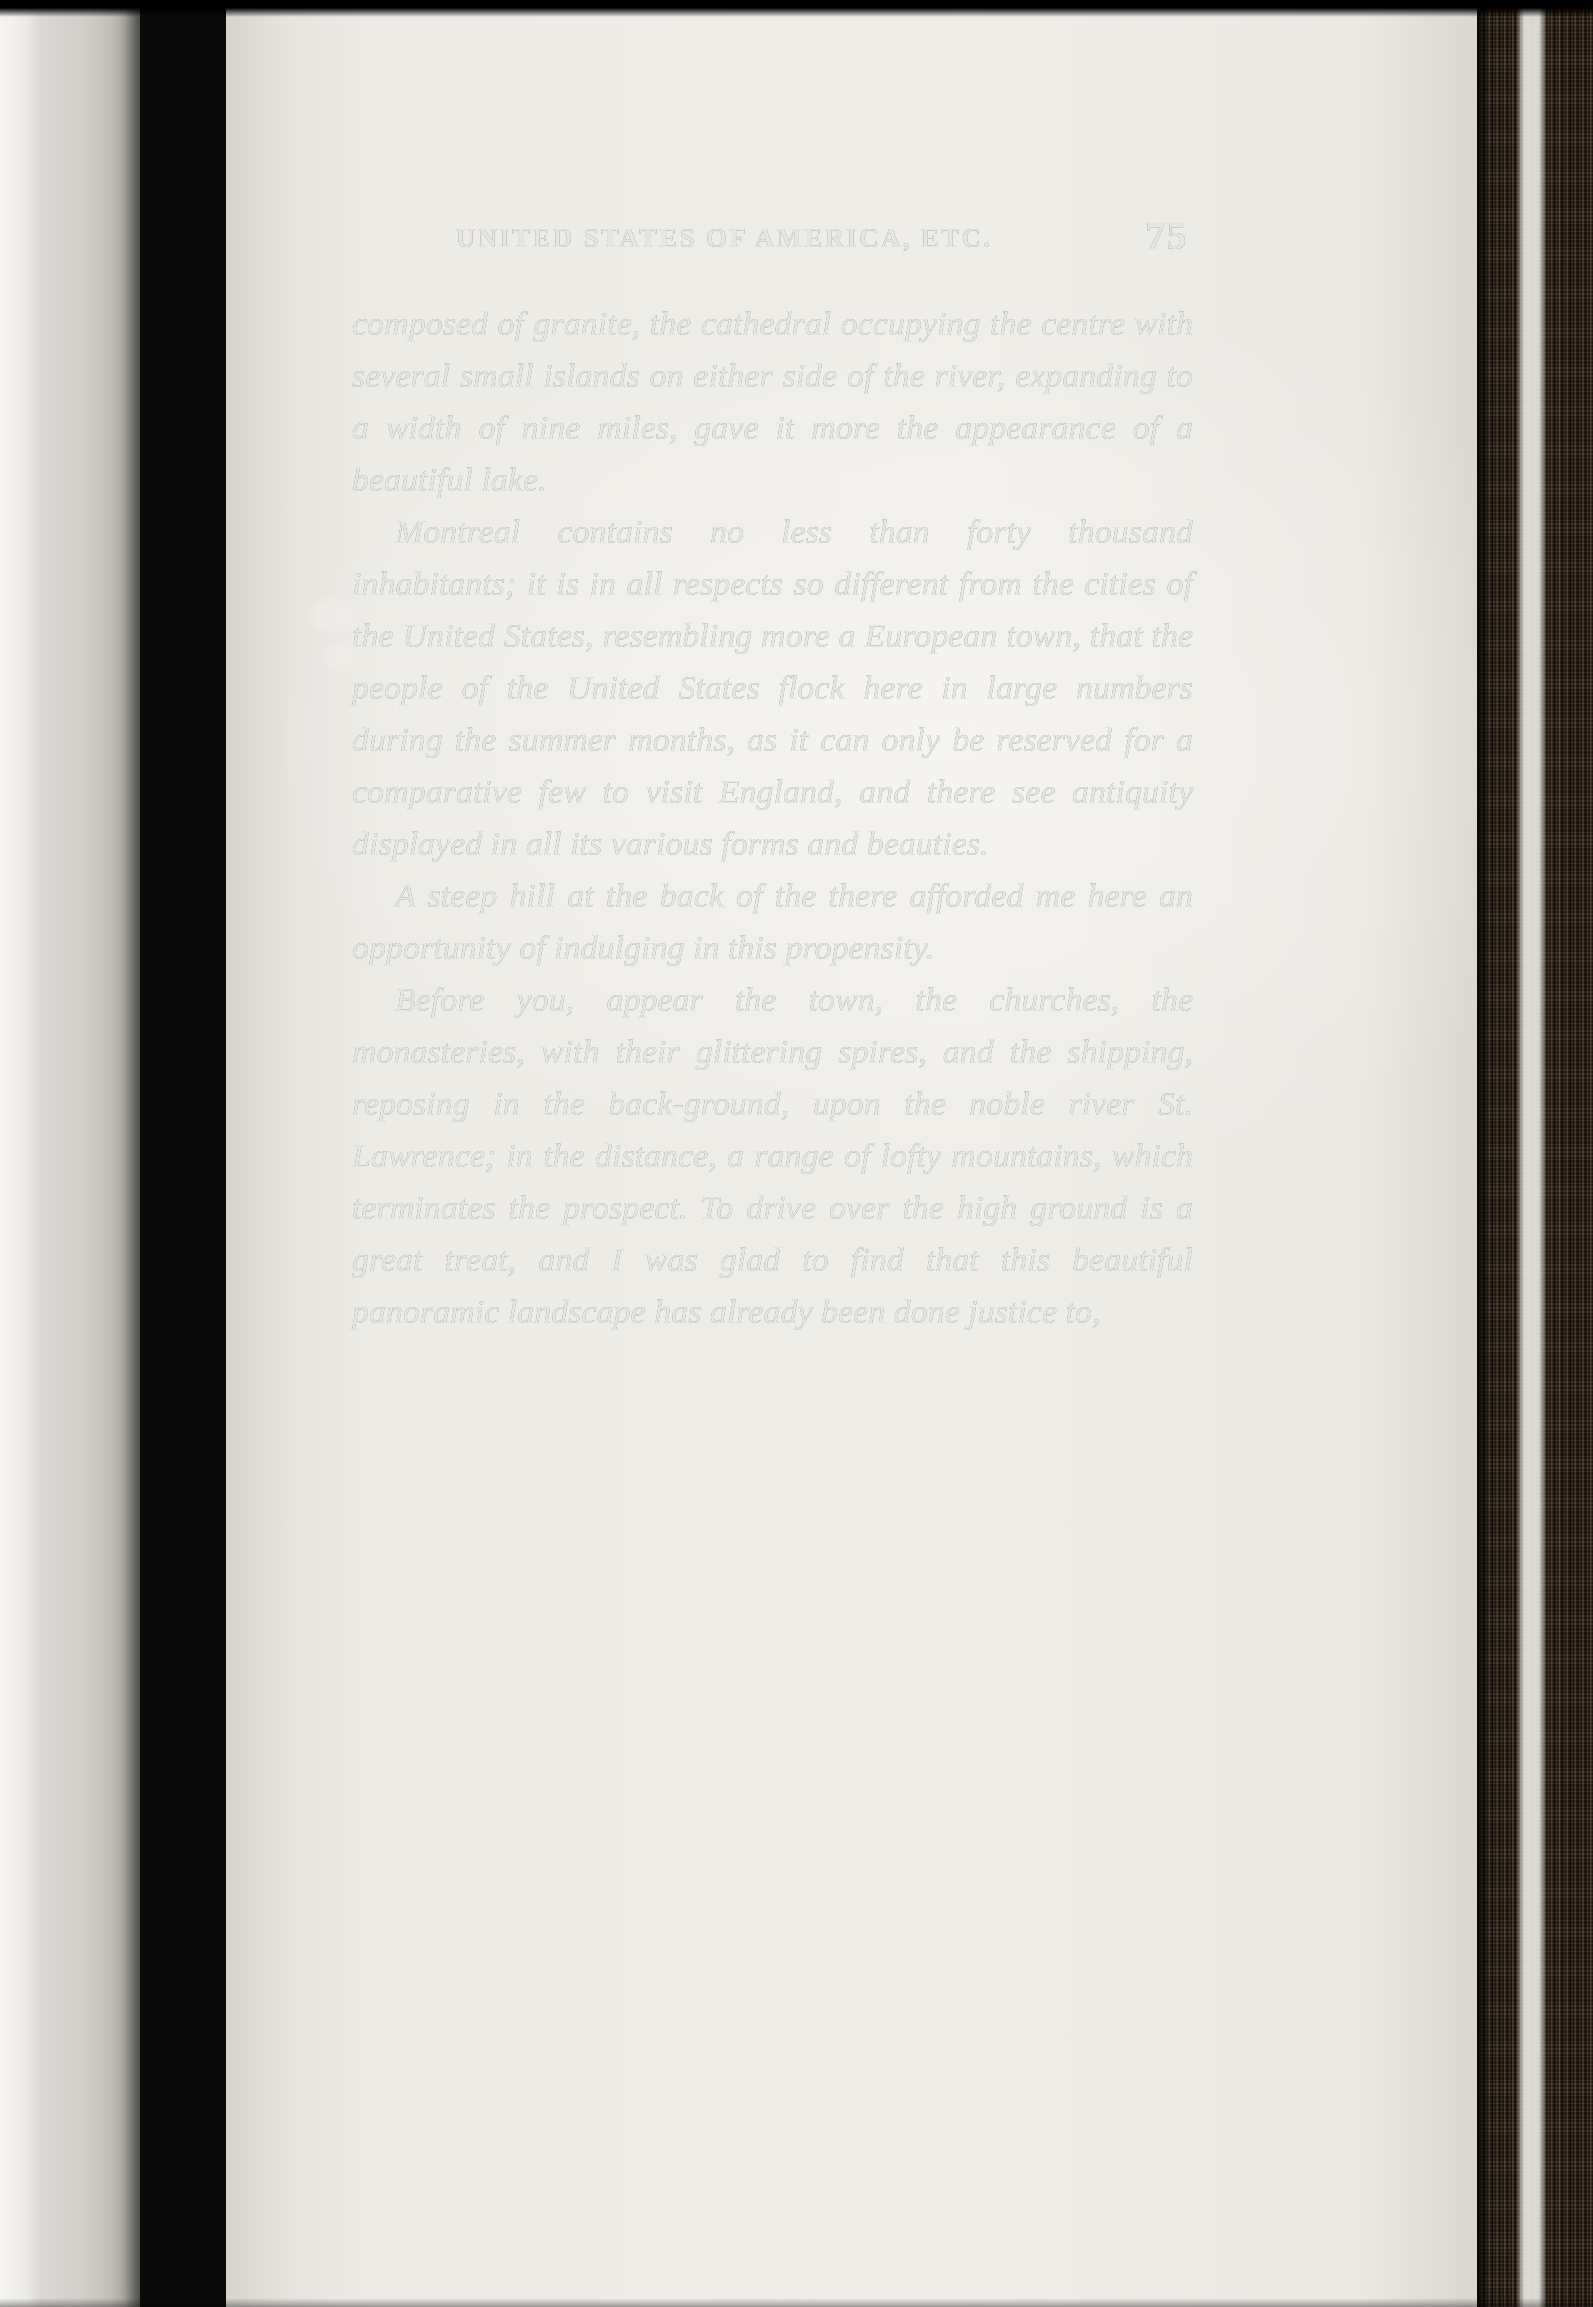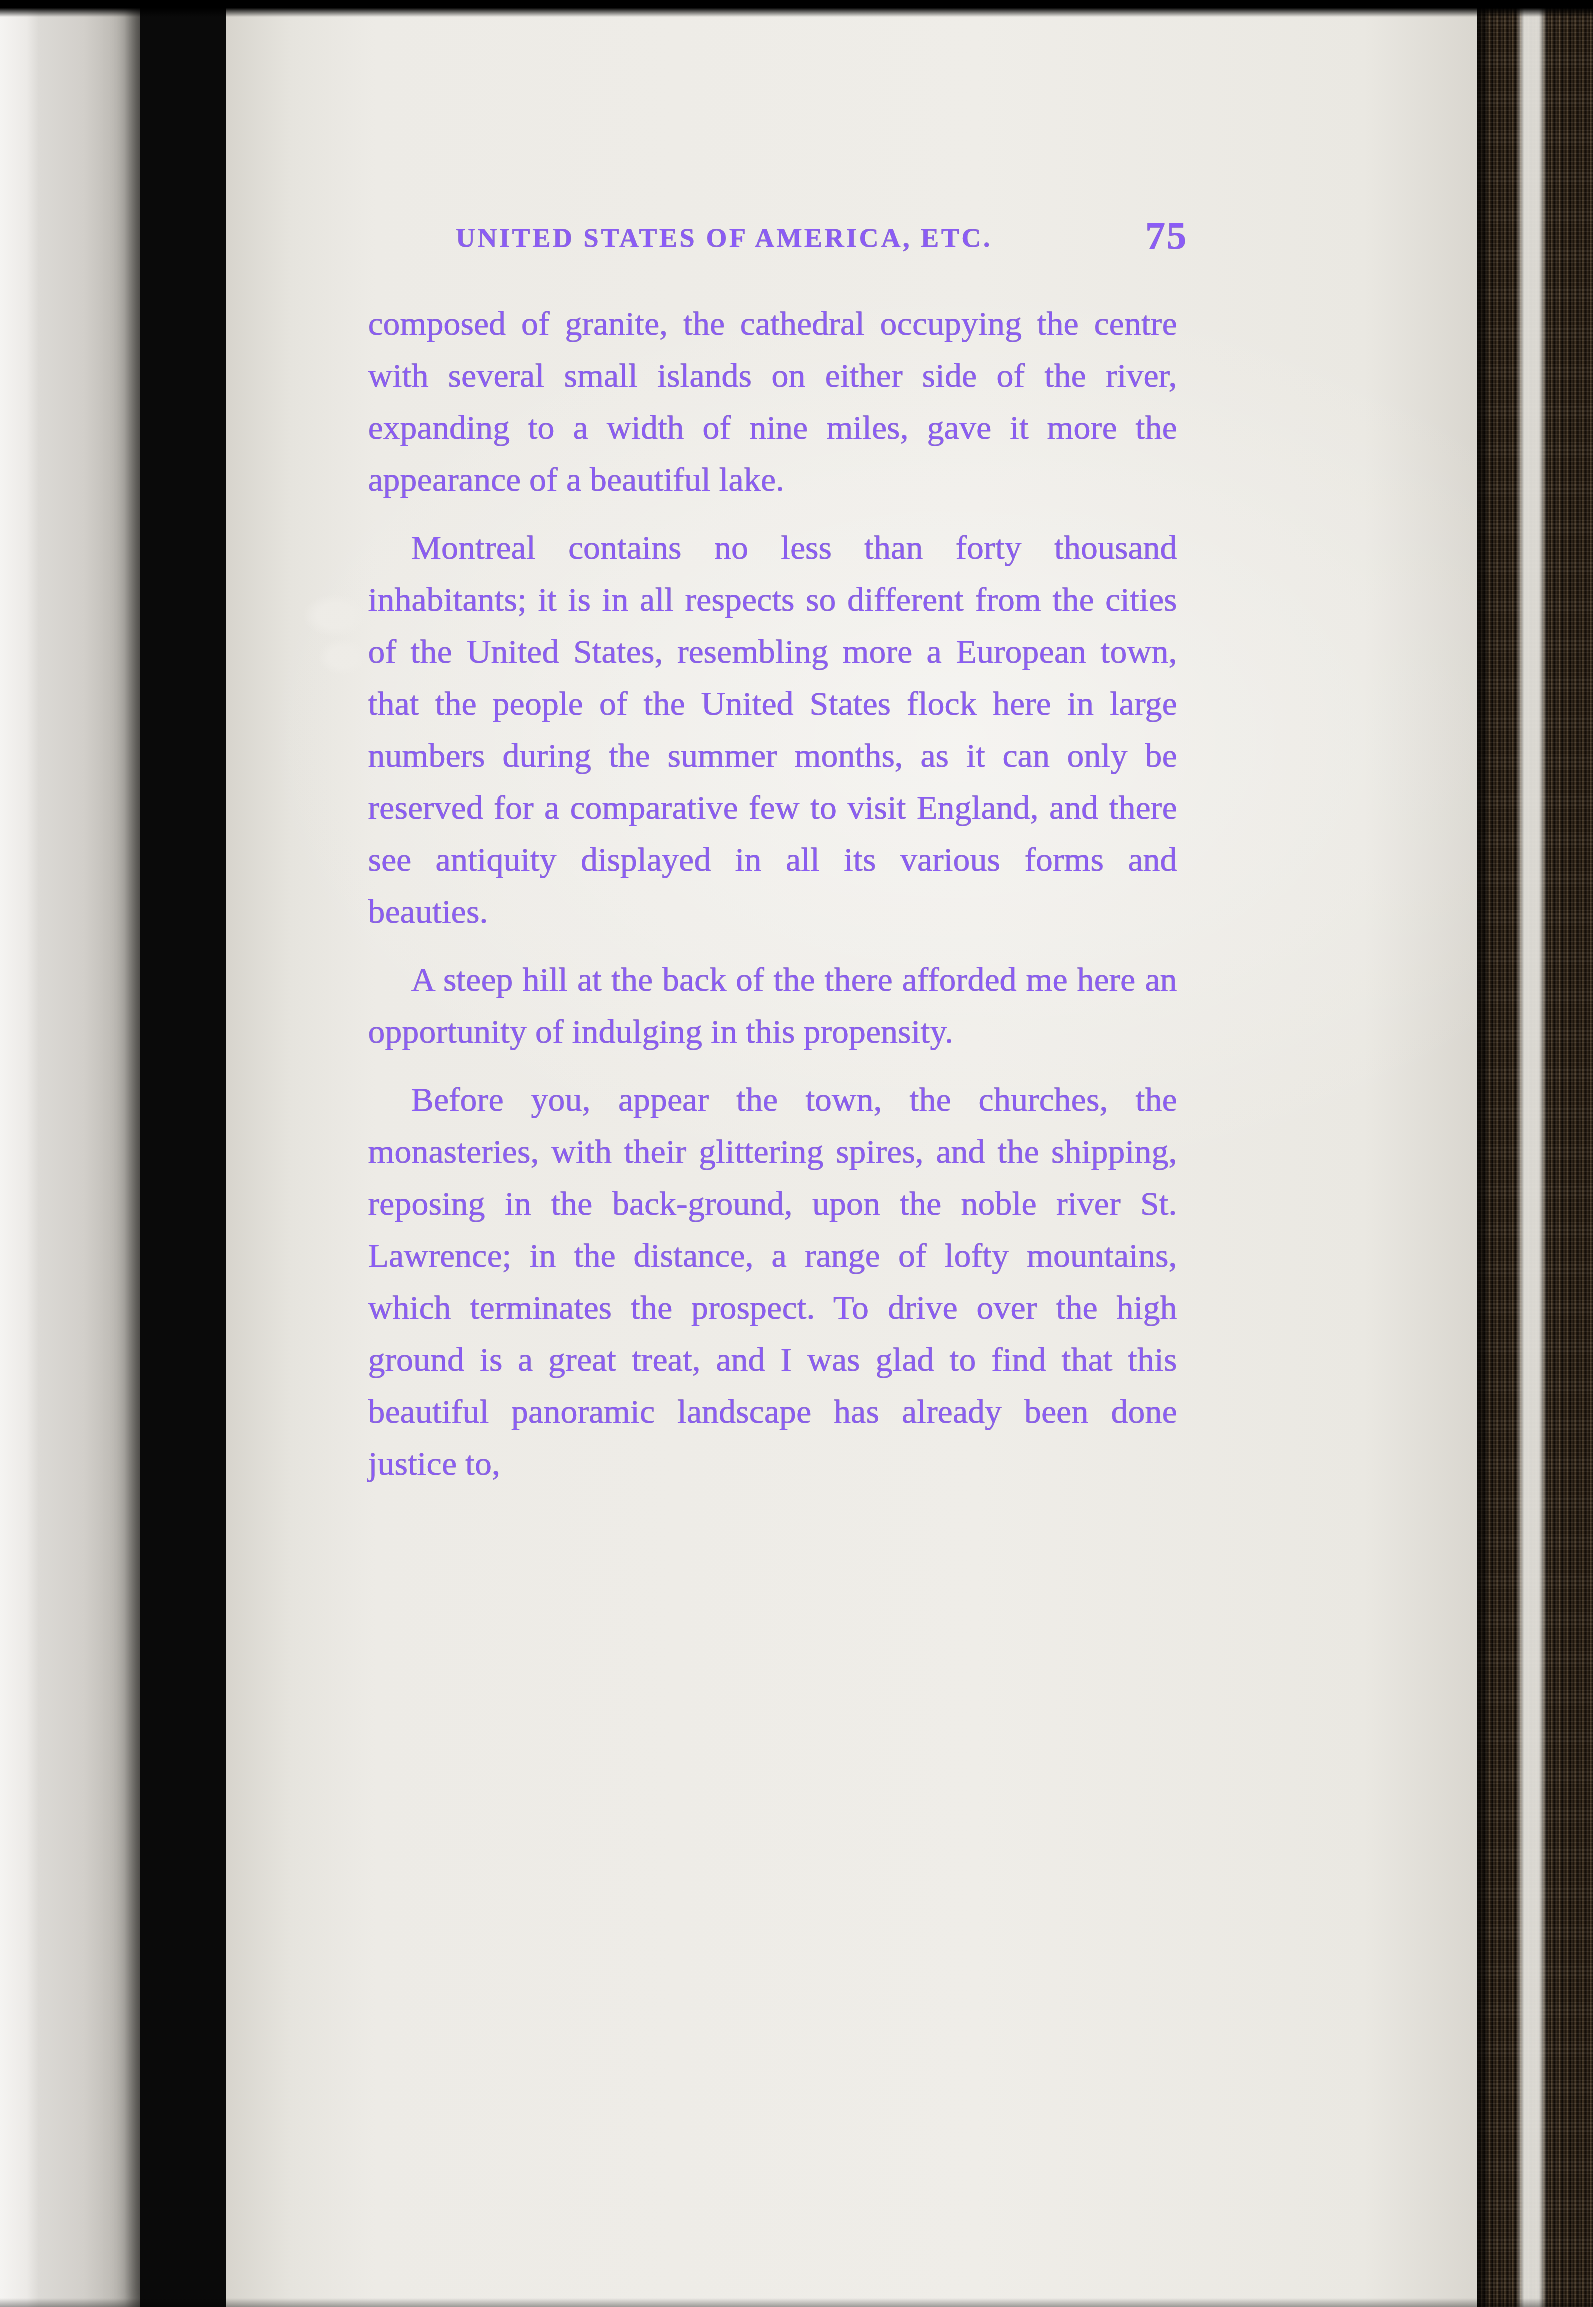--- a/index.html
+++ b/index.html
@@ -52,39 +52,39 @@
     position:absolute;left:0;bottom:0;width:100%;height:9px;
     background:linear-gradient(0deg,rgba(0,0,0,.35),rgba(0,0,0,0));
     z-index:5;
   }
   
   .text-block{
     position:absolute;left:352px;top:0;width:841px;
     padding-top:221px;
     font-size:34px;line-height:52px;
     text-align:justify;
-    color:#8b5cf6;
+    color:#e5e5e5;
     text-shadow:0 0 0.4px rgba(32,31,29,.65);
     z-index:3;
   }
   .page-header{
     position:relative;
     text-align:center;
     padding-right:97px;
     font-weight:bold;
     font-size:27px;line-height:34px;
     letter-spacing:2.3px;
     margin:0 0 43px 0;
     white-space:nowrap;
   }
   .page-number{
     position:absolute;right:5.2px;top:-1.9px;
     font-size:40px;letter-spacing:1.3px;
   }
-  .text-block p{margin:16px;text-indent:43px;}
+  .text-block p{margin:0;text-indent:43px;font-style:italic;}
   .text-block p.first{text-indent:0;}
   
   .blemish{
     position:absolute;border-radius:50%;z-index:4;
     background:radial-gradient(closest-side, rgba(238,236,231,.96) 0 55%, rgba(238,236,231,0) 100%);
   }
   .blemish-1{left:303px;top:594px;width:65px;height:43px;}
   .blemish-2{left:318px;top:639px;width:50px;height:36px;}
 </style>
 </head>

